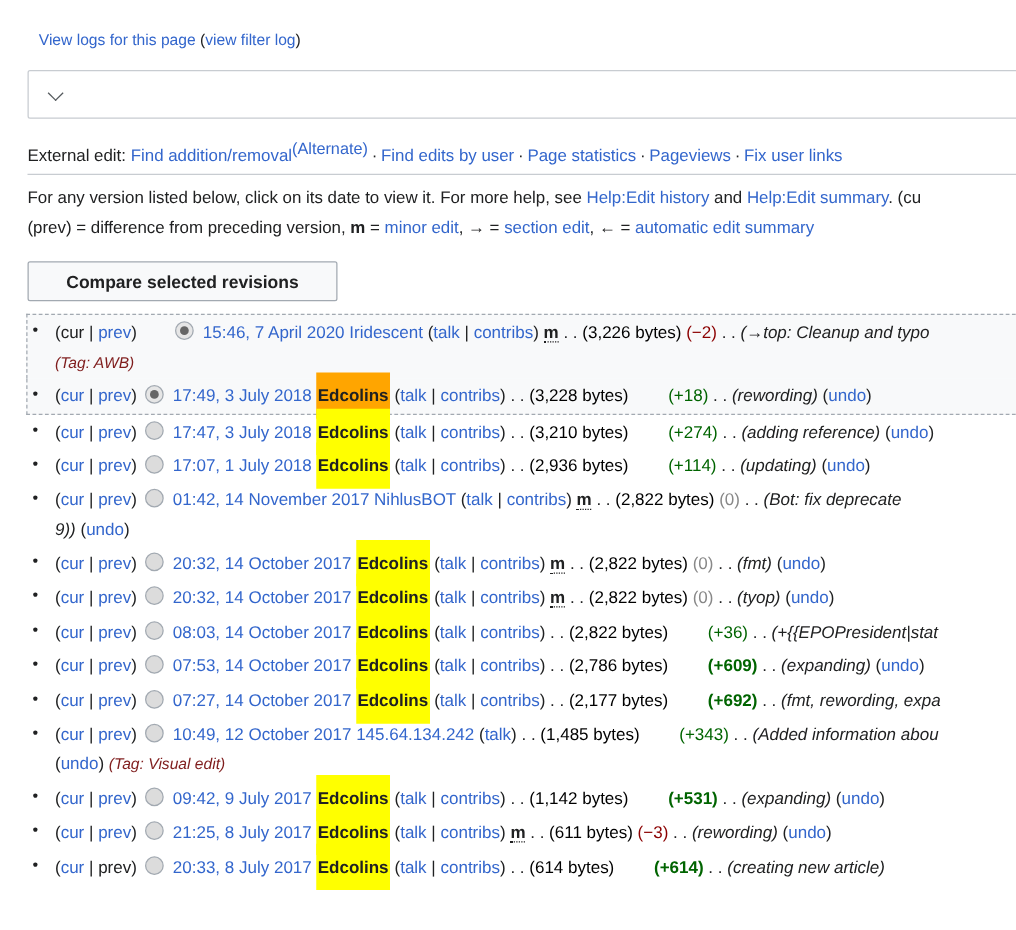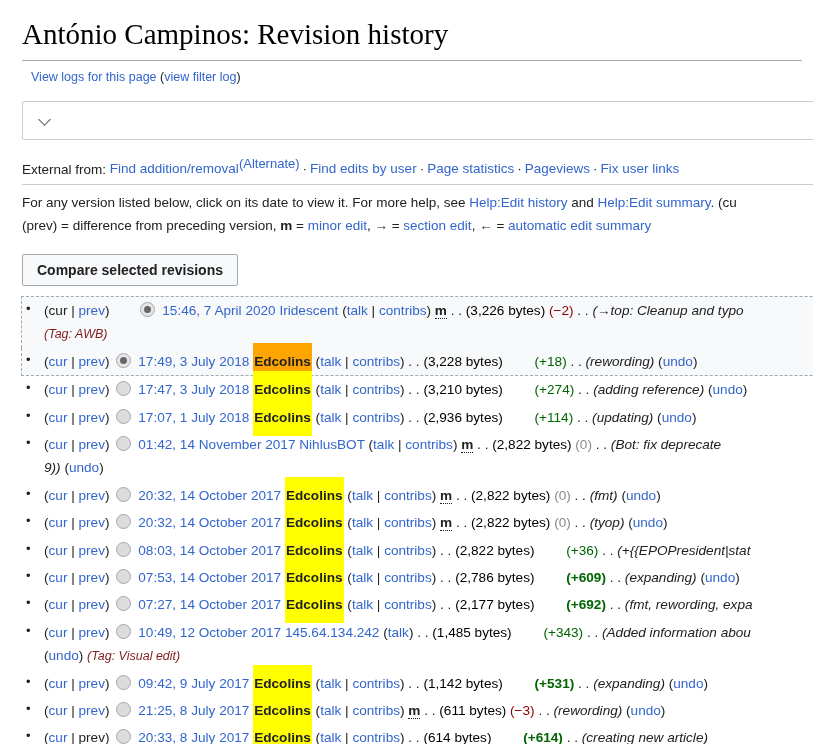--- a/index.html
+++ b/index.html
@@ -104,21 +104,21 @@
   .intro .m { font-weight: bold; }
   
   .cmpbtn {
     font-family: "Liberation Sans", sans-serif;
     font-size: 14px;
     font-weight: bold;
     color: #202122;
     background: #f8f9fa;
     border: 1px solid #a2a9b1;
     border-radius: 2px;
-    padding: 7px 14px;
+    padding: 7px 30px;
     cursor: pointer;
     margin: 6px 0 10px 0;
     display: inline-block;
   }
   
   ul.history {
     list-style: none;
     margin: 0;
     padding: 0;
     font-size: 13.6px;
@@ -193,32 +193,31 @@
   .d-big { font-weight: bold; }
   .comment { font-style: italic; color: #202122; }
   .tag { font-style: italic; color: #7f1d1d; font-size: 12.5px; }
   .dots { color: #202122; }
 </style>
 </head>
 <body>
 
 <div class="page">
 
-  <h1 class="firstHeading">António Campinos: Revision history</h1>
 
   <div class="viewlogs">
     <a class="lnk">View logs for this page</a><span> (</span><a class="lnk">view filter log</a><span>)</span>
   </div>
 
   <div class="filterbox">
     <span class="chev"></span>
   </div>
 
   <div class="exttools">
-    <span>External from:</span>
+    <span>External edit:</span>
     <span id="ext-items"><a class="lnk">Find addition/removal</a><a class="lnk sup">(Alternate)</a><span class="sep">·</span><a class="lnk">Find edits by user</a><span class="sep">·</span><a class="lnk">Page statistics</a><span class="sep">·</span><a class="lnk">Pageviews</a><span class="sep">·</span><a class="lnk">Fix user links</a></span>
   </div>
 
   <hr class="hr">
 
   <div class="intro">
     <span>For any version listed below, click on its date to view it. For more help, see </span><a class="lnk">Help:Edit history</a><span> and </span><a class="lnk">Help:Edit summary</a><span>. (cu</span>
     <br>
     <span>(prev) = difference from preceding version, </span><span class="m">m</span><span> = </span><a class="lnk">minor edit</a><span>, → = </span><a class="lnk">section edit</a><span>, ← = </span><a class="lnk">automatic edit summary</a>
   </div>

